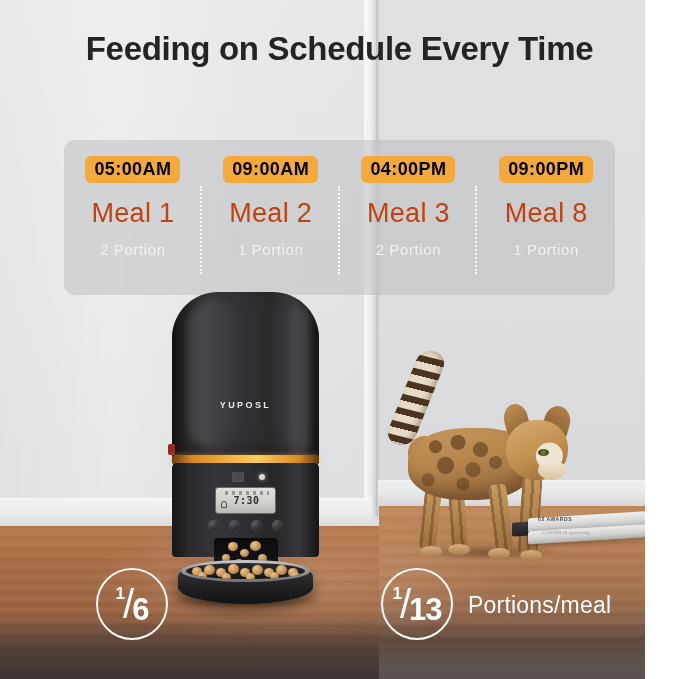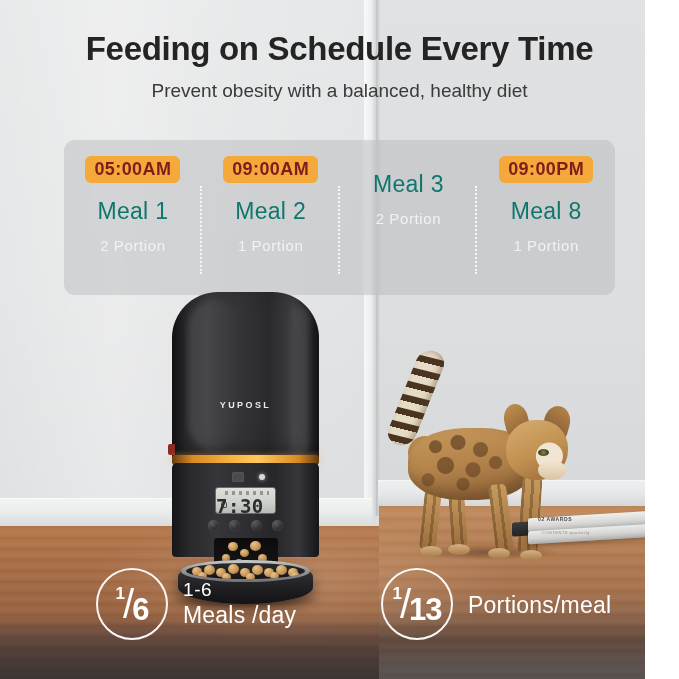--- a/index.html
+++ b/index.html
@@ -102,32 +102,32 @@
     display:flex;
   }
   .sched-col {
     flex:1 1 0;
     position:relative;
     display:flex; flex-direction:column; align-items:center;
     padding-top:16px;
   }
   .time-pill {
     background:#f5a93b;
-    color:#7f1d1d;
+    color:#000000;
     font-size:18px; font-weight:700;
     letter-spacing:.4px;
     padding:4px 9px 5px;
     border-radius:6px;
     line-height:1;
     white-space:nowrap;
   }
   .meal-label {
     margin-top:15px;
-    font-size:23px; font-weight:400;
-    color:#0f766e;
+    font-size:27px; font-weight:400;
+    color:#c2410c;
     letter-spacing:.3px;
   }
   .portion-label {
     margin-top:12px;
     font-size:15px; font-weight:400;
     color:#f2f2f2;
     letter-spacing:.6px;
   }
   .divider {
     position:absolute; top:46px; right:0; width:0;
@@ -203,22 +203,23 @@
     border:1px solid #6a6b67;
     overflow:hidden;
   }
   .lcd-segs {
     position:absolute; left:9px; top:3px; width:44px; height:4px;
     background:repeating-linear-gradient(90deg,#7d7f7a 0 3px, transparent 3px 7px);
     opacity:.75;
   }
   .lcd-time {
     position:absolute; left:0; top:7px; width:61px;
+    text-align:center;
     font-family:"DejaVu Sans Mono", monospace;
-    font-size:19px; font-weight:700; color:#2c2e2b;
+    font-size:10px; font-weight:700; color:#2c2e2b;
     letter-spacing:.5px;
   }
   .lcd-bell {
     position:absolute; left:5px; top:13px; width:6px; height:7px;
     border-radius:3px 3px 1px 1px;
     border:1px solid #4d4f4c;
   }
   .btn-row {
     position:absolute; left:40px; top:228px; width:75px; height:11px;
     display:flex; justify-content:space-between; align-items:center;
@@ -413,40 +414,40 @@
   <div class="wall-light"></div>
   <div class="wall-corner"></div>
   <div class="wall-corner2"></div>
   <div class="baseboard-left"></div>
   <div class="baseboard-right"></div>
   <div class="floor-left"></div>
   <div class="floor-right"></div>
   <div class="floor-sheen"></div>
 
   <div class="headline">Feeding on Schedule Every Time</div>
-  <div class="subhead">Prevent obesity with a balanced, healthy diet</div>
 
   <div class="sched-card">
     <div class="sched-cols">
 
       <div class="sched-col">
         <div class="time-pill">05:00AM</div>
         <div class="meal-label">Meal 1</div>
         <div class="portion-label">2 Portion</div>
         <div class="divider"></div>
       </div>
 
       <div class="sched-col">
         <div class="time-pill">09:00AM</div>
         <div class="meal-label">Meal 2</div>
         <div class="portion-label">1 Portion</div>
         <div class="divider"></div>
       </div>
 
       <div class="sched-col">
+        <div class="time-pill">04:00PM</div>
         <div class="meal-label">Meal 3</div>
         <div class="portion-label">2 Portion</div>
         <div class="divider"></div>
       </div>
 
       <div class="sched-col">
         <div class="time-pill">09:00PM</div>
         <div class="meal-label">Meal 8</div>
         <div class="portion-label">1 Portion</div>
 
@@ -547,24 +548,20 @@
   <div class="floor-shadow-bottom"></div>
 
   <div class="feature feat-1">
     <div class="frac-circle">
       <div class="frac">
         <span class="num">1</span>
         <span class="slash">/</span>
         <span class="den">6</span>
       </div>
     </div>
-    <div class="feat-text">
-      <div class="feat-top">1-6</div>
-      <div class="feat-bot">Meals /day</div>
-    </div>
   </div>
 
   <div class="feature feat-2">
     <div class="frac-circle">
       <div class="frac">
         <span class="num">1</span>
         <span class="slash">/</span>
         <span class="den">13</span>
       </div>
     </div>

